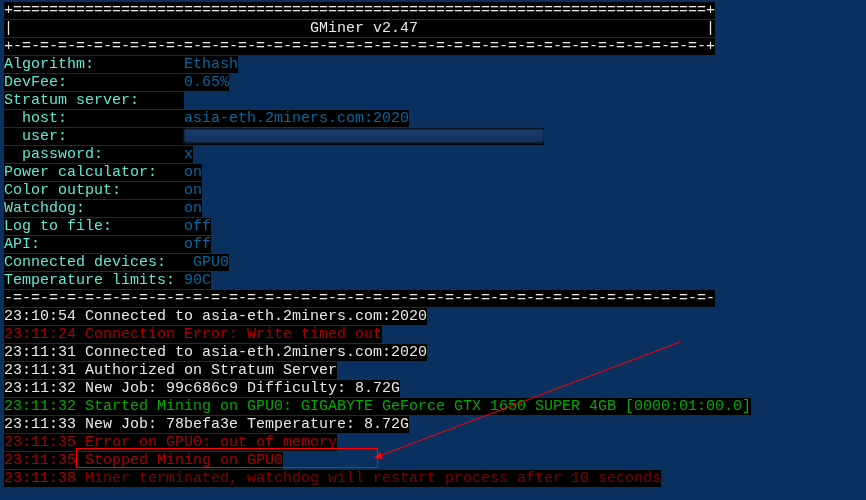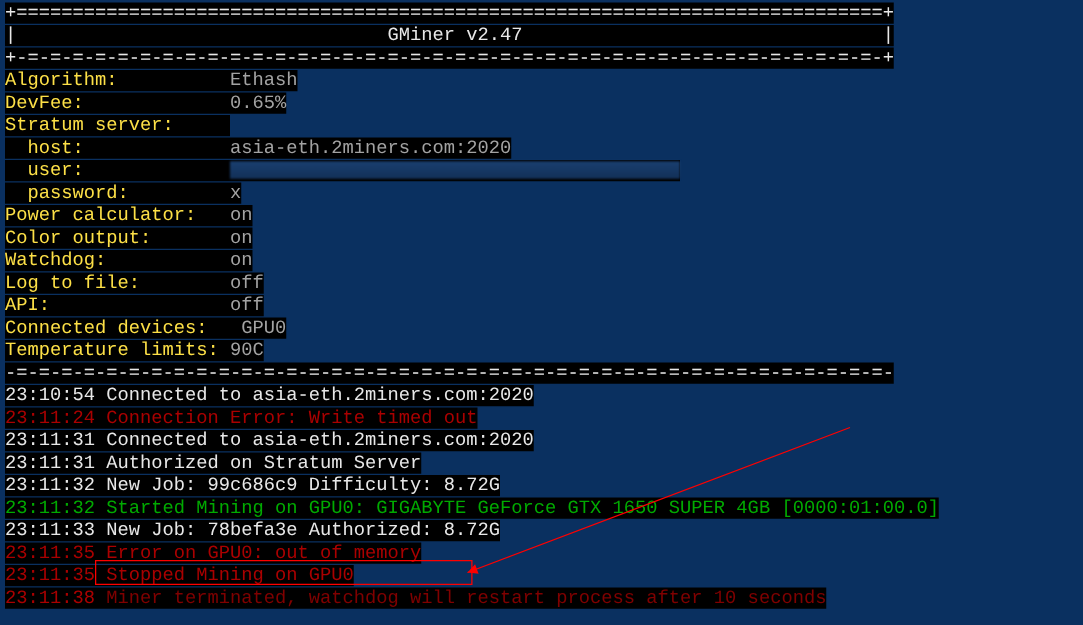--- a/index.html
+++ b/index.html
@@ -16,24 +16,24 @@
   }
   .terminal {
     padding: 2px 4px;
     position: relative;
   }
   .line {
     white-space: pre;
   }
   .cfg-row { white-space: pre; }
   .cfg-label {
-    color: #fde047;
+    color: #5eead4;
   }
   .cfg-value {
-    color: #a3a3a3;
+    color: #0369a1;
   }
   .log-white { color: #e8e8e8; text-align: center; }
   .log-green { color: #00aa00; }
   .log-red   { color: #aa0000; }
   .log-darkred { color: #800000; }
 
   
   .ann-box {
     position: absolute;
     border: 1px solid #ff0000;
@@ -83,21 +83,21 @@
 
   <div class="line"><span class="strip">-=-=-=-=-=-=-=-=-=-=-=-=-=-=-=-=-=-=-=-=-=-=-=-=-=-=-=-=-=-=-=-=-=-=-=-=-=-=-=-</span></div>
 
   <div id="log-container">
       <div class="line"><span class="strip"><span class="log-white">23:10:54 </span><span class="log-white">Connected to asia-eth.2miners.com:2020</span></span></div>
       <div class="line"><span class="strip"><span class="log-red">23:11:24 </span><span class="log-red">Connection Error: Write timed out</span></span></div>
       <div class="line"><span class="strip"><span class="log-white">23:11:31 </span><span class="log-white">Connected to asia-eth.2miners.com:2020</span></span></div>
       <div class="line"><span class="strip"><span class="log-white">23:11:31 </span><span class="log-white">Authorized on Stratum Server</span></span></div>
       <div class="line"><span class="strip"><span class="log-white">23:11:32 </span><span class="log-white">New Job: 99c686c9 Difficulty: 8.72G</span></span></div>
       <div class="line"><span class="strip"><span class="log-green">23:11:32 </span><span class="log-green">Started Mining on GPU0: GIGABYTE GeForce GTX 1650 SUPER 4GB [0000:01:00.0]</span></span></div>
-      <div class="line"><span class="strip"><span class="log-white">23:11:33 </span><span class="log-white">New Job: 78befa3e Authorized: 8.72G</span></span></div>
+      <div class="line"><span class="strip"><span class="log-white">23:11:33 </span><span class="log-white">New Job: 78befa3e Temperature: 8.72G</span></span></div>
       <div class="line"><span class="strip"><span class="log-red">23:11:35 </span><span class="log-red">Error on GPU0: out of memory</span></span></div>
       <div class="line"><span class="strip"><span class="log-red">23:11:35 </span><span class="log-red">Stopped Mining on GPU0</span></span></div>
       <div class="line"><span class="strip"><span class="log-red">23:11:38 </span><span class="log-darkred">Miner terminated, watchdog will restart process after 10 seconds</span></span></div>
     </div>
 
   <div class="ann-box" id="ann-box" style="left: 76px; top: 448px; width: 300px; height: 18px;"></div>
   <svg class="ann-arrow" id="ann-arrow" width="866" height="500" style="left:0;top:0">
     <line id="ann-line" stroke="#ff0000" stroke-width="1" x1="374" y1="458" x2="680" y2="342"></line>
     <polygon id="ann-head" fill="#ff0000" points="374,458 382.89841909127585,458.9045096329044 380.0626591610891,451.4239705067219"></polygon>
   </svg>

